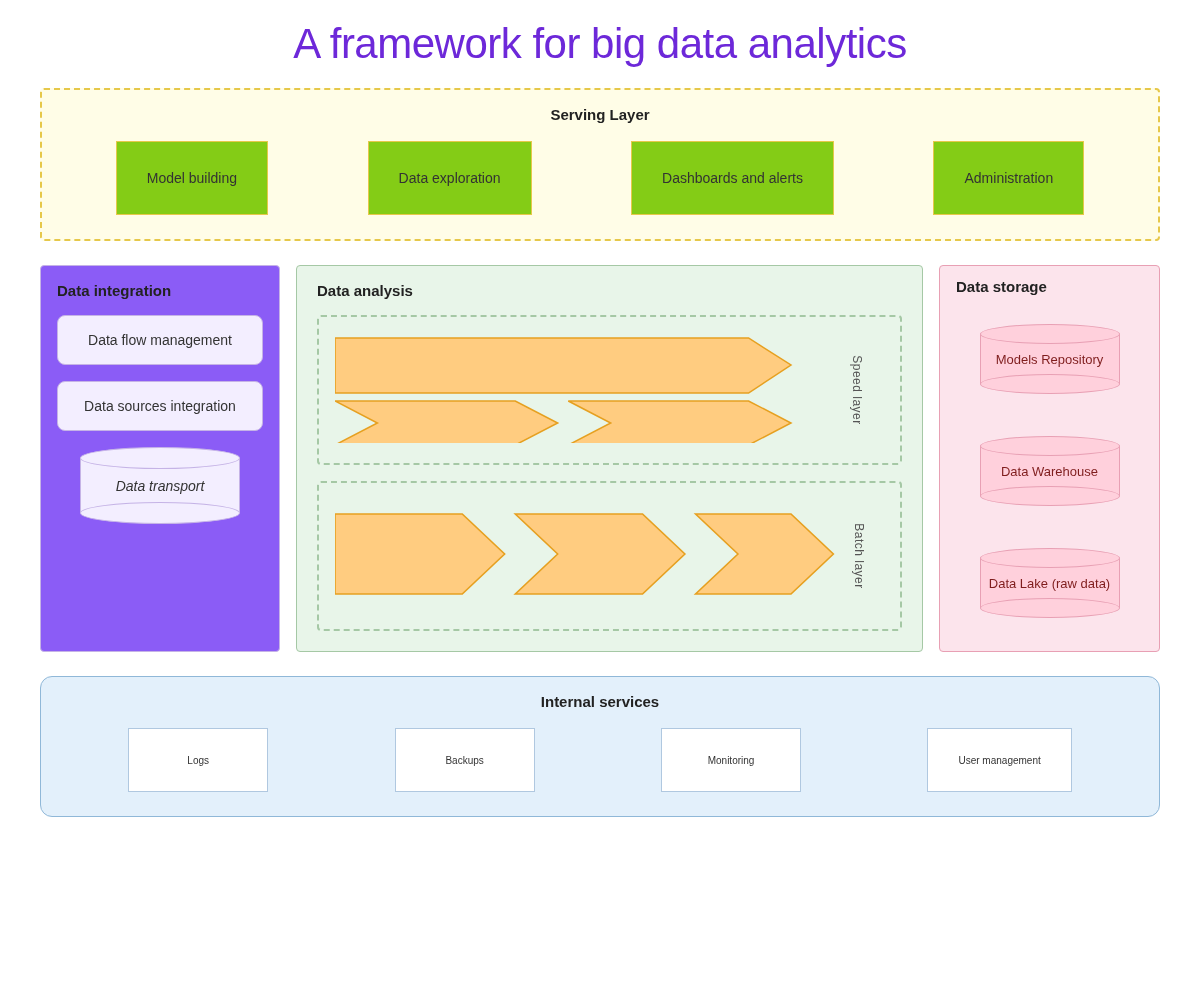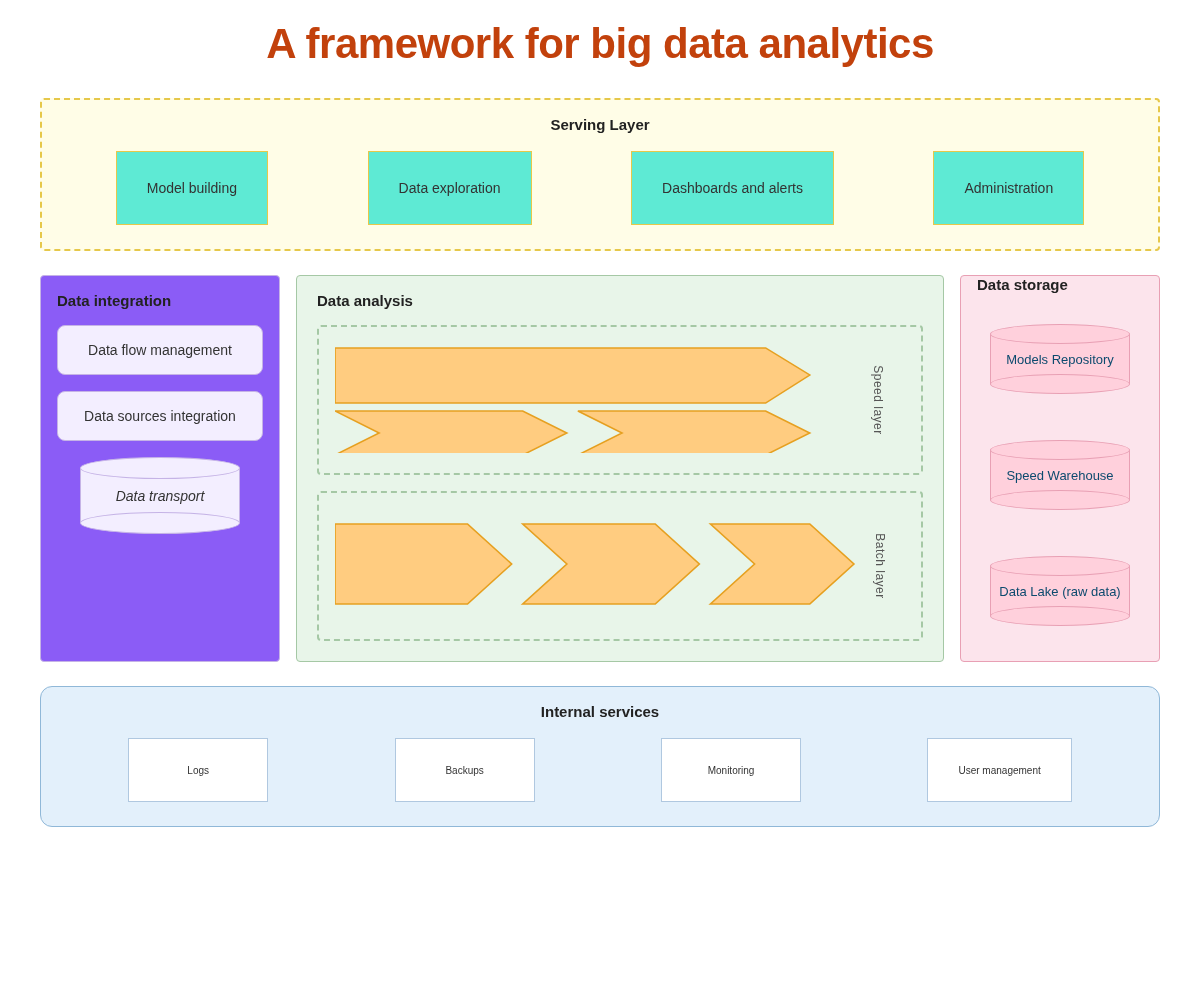--- a/index.html
+++ b/index.html
@@ -7,23 +7,23 @@
       background: #fff;
       font-family: 'Segoe UI', Arial, sans-serif;
       padding: 20px;
       width: 1200px;
       min-height: 993px;
     }
 
     .page-title {
       text-align: center;
       font-size: 42px;
-      font-weight: 700;
-      margin-bottom: 30px;
-      color: #c2410c;
+      font-weight: 400;
+      margin-bottom: 20px;
+      color: #6d28d9;
       letter-spacing: -0.5px;
     }
 
     .main-container {
       display: flex;
       flex-direction: column;
       gap: 24px;
       padding: 0 20px;
     }
 
@@ -44,21 +44,21 @@
     }
 
     .serving-items {
       display: flex;
       justify-content: space-around;
       align-items: center;
     }
 
     .serving-box {
       border: 1.5px solid #e6c84a;
-      background: #5eead4;
+      background: #84cc16;
       padding: 28px 30px;
       text-align: center;
       font-size: 14px;
       color: #333;
       min-width: 140px;
       min-height: 64px;
       display: flex;
       align-items: center;
       justify-content: center;
     }
@@ -194,22 +194,22 @@
       width: 100%;
       flex: 1;
       padding-right: 40px;
     }
 
     
     .data-storage {
       background: #fce4ec;
       border: 1.5px solid #e8a0b4;
       border-radius: 4px;
-      padding: 0 16px 20px;
-      width: 200px;
+      padding: 12px 16px 20px;
+      width: 221px;
       flex-shrink: 0;
       display: flex;
       flex-direction: column;
     }
 
     .storage-items {
       display: flex;
       flex-direction: column;
       gap: 16px;
       align-items: center;
@@ -237,21 +237,21 @@
     .db-body {
       width: 140px;
       background: #ffd0dc;
       border-left: 1.5px solid #e8a0b4;
       border-right: 1.5px solid #e8a0b4;
       display: flex;
       align-items: center;
       justify-content: center;
       padding: 14px 8px;
       font-size: 13px;
-      color: #0c4a6e;
+      color: #7f1d1d;
       text-align: center;
       min-height: 50px;
       margin-top: -10px;
     }
 
     .db-bottom {
       width: 140px;
       height: 20px;
       background: #ffd0dc;
       border: 1.5px solid #e8a0b4;
@@ -359,21 +359,21 @@
       <div class="storage-items">
 
         <div class="db-cylinder">
           <div class="db-top"></div>
           <div class="db-body">Models Repository</div>
           <div class="db-bottom"></div>
         </div>
 
         <div class="db-cylinder">
           <div class="db-top"></div>
-          <div class="db-body">Speed Warehouse</div>
+          <div class="db-body">Data Warehouse</div>
           <div class="db-bottom"></div>
         </div>
 
         <div class="db-cylinder">
           <div class="db-top"></div>
           <div class="db-body">Data Lake (raw data)</div>
           <div class="db-bottom"></div>
         </div>
 
       </div>

